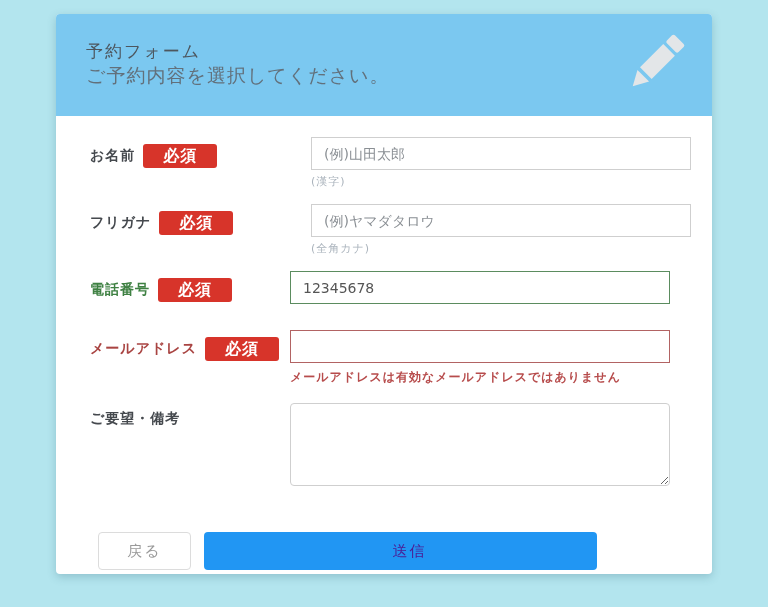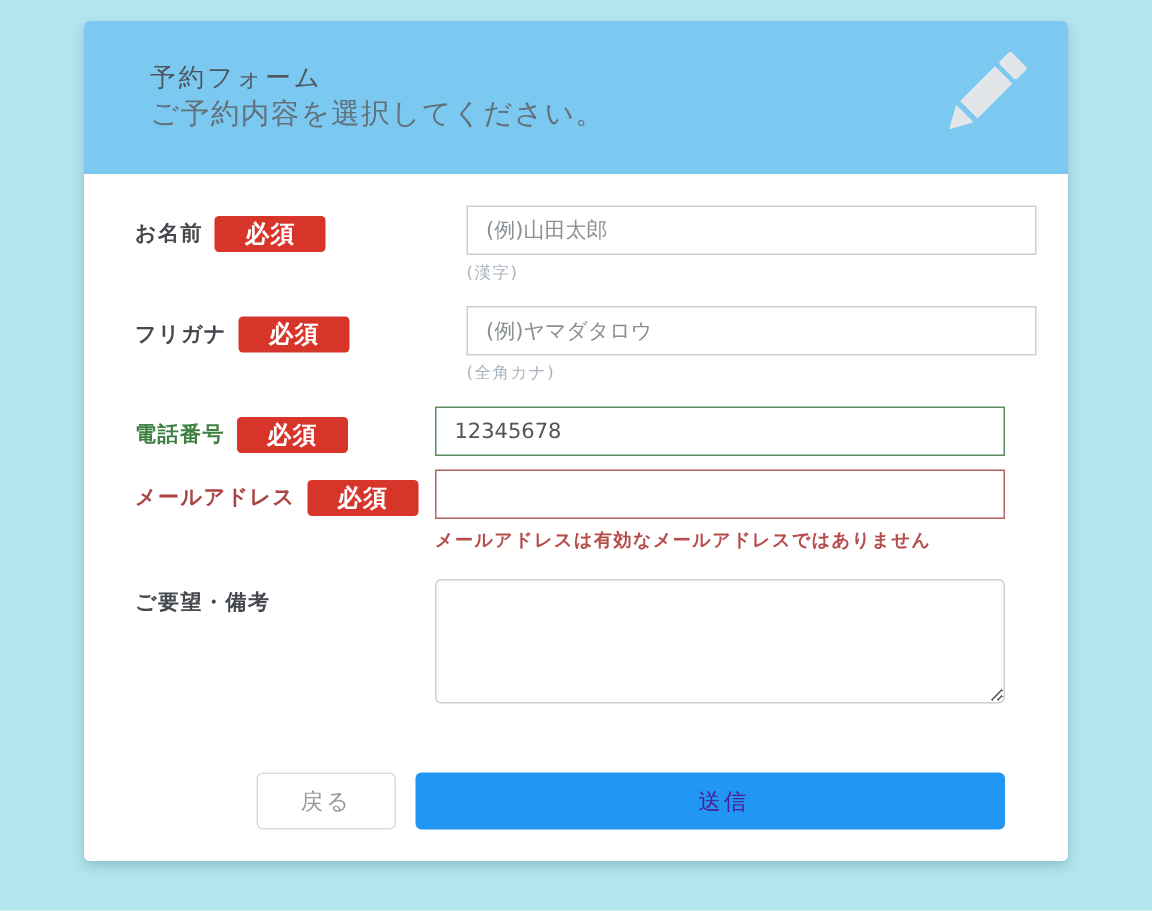--- a/index.html
+++ b/index.html
@@ -11,31 +11,31 @@
   }
   .card{
     position:absolute;left:56px;top:14px;width:656px;height:560px;
     background:#ffffff;border-radius:4px;
     box-shadow:0 3px 8px rgba(40,90,110,0.25);
     box-sizing:border-box;
   }
   
   .card-header{
     position:relative;height:102px;background:#7bc8f0;
-    border-radius:4px 4px 0 0;padding:0 44px;box-sizing:border-box;
+    border-radius:4px 4px 0 0;padding:0 30px;box-sizing:border-box;
     overflow:hidden;
   }
   .card-title{padding-top:26px;font-size:17px;color:#4d565e;letter-spacing:2px;}
   .card-subtitle{font-size:19px;color:#62707b;letter-spacing:1px;}
   .header-icon{position:absolute;right:20px;top:13px;width:72px;height:72px;}
   
   .card-body{padding:21px 21px 0;box-sizing:border-box;}
   .form-row{display:flex;align-items:flex-start;}
   .row-1,.row-2{margin-bottom:15px;gap:32px;}
-  .row-3{margin-bottom:9px;}
+  .row-3{margin-bottom:26px;}
   .row-4{margin-bottom:17px;}
   .label-col{
     width:213px;box-sizing:border-box;padding:7px 10px 0 13px;
     display:flex;align-items:center;flex-wrap:wrap;gap:8px;
   }
   .field-label{font-size:14px;font-weight:600;color:#45494e;letter-spacing:1px;}
   .badge{
     display:inline-block;background:#d7342a;color:#ffffff;
     font-size:16px;font-weight:600;line-height:1;
     padding:4px 20px;border-radius:3px;letter-spacing:1px;
@@ -55,21 +55,21 @@
   .state-valid .text-input{border-color:#5b8c5f;}
   .state-error .field-label{color:#a94442;}
   .state-error .text-input{border-color:#b26363;}
   .notes-textarea{
     width:380px;height:83px;box-sizing:border-box;
     border:1px solid #cfcfcf;border-radius:4px;
     padding:6px 12px;font-size:14px;color:#555;
     font-family:inherit;outline:none;resize:both;background:#fff;
   }
   
-  .button-row{display:flex;margin-top:42px;padding:0 21px;justify-content:flex-end;}
+  .button-row{display:flex;margin-top:42px;padding:0 21px;}
   .back-button{
     width:93px;height:38px;box-sizing:border-box;
     background:#ffffff;border:1px solid #dcdcdc;border-radius:4px;
     color:#9a9a9a;font-size:15px;font-family:inherit;
     letter-spacing:2px;cursor:pointer;
   }
   .submit-button{
     width:393px;height:38px;margin-left:13px;box-sizing:border-box;
     background:#2196f3;border:none;border-radius:4px;
     color:#4c1d95;font-size:15px;font-family:inherit;

